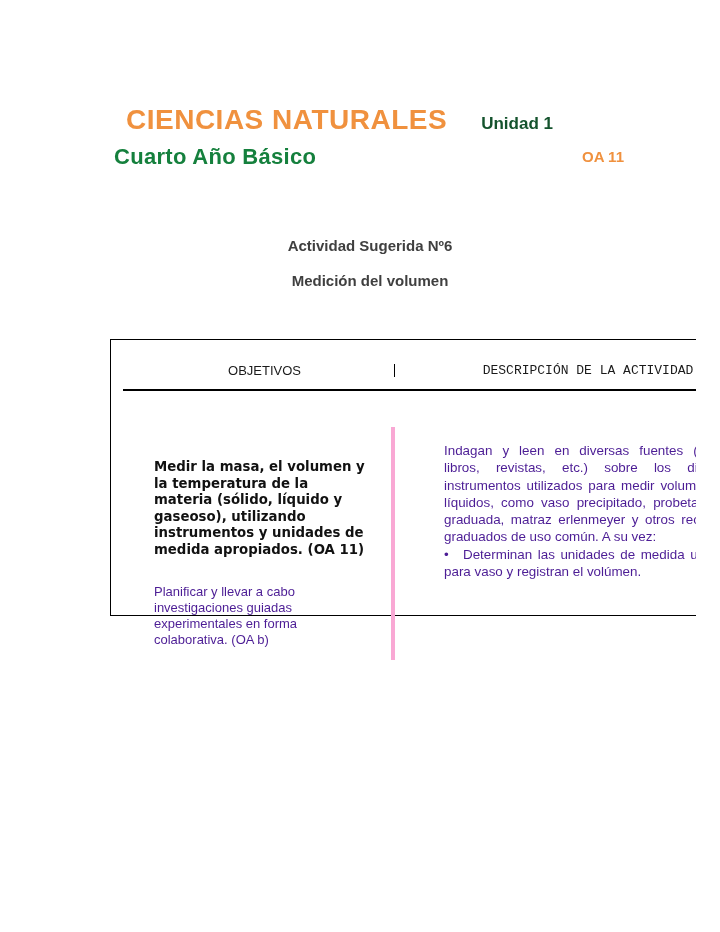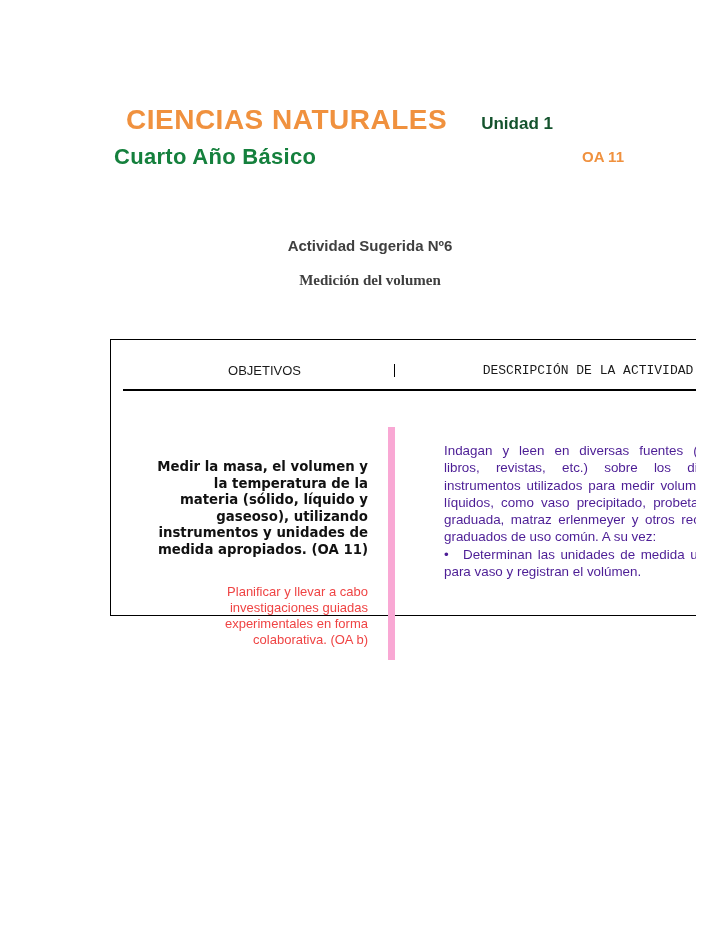--- a/index.html
+++ b/index.html
@@ -34,21 +34,21 @@
     font-size:15px; font-weight:bold; color:#F0913E;
     white-space:nowrap;
   }
   
   .activity-title, .activity-subtitle {
     position:absolute; left:0; width:644px;
     text-align:center; font-weight:bold;
     font-size:15px; color:#3F3F3F;
   }
   .activity-title { top:189px; }
-  .activity-subtitle { top:224px;font-family:Liberation Serif, serif; }
+  .activity-subtitle { top:224px; }
   
   .activity-table {
     position:absolute; left:62px; top:291px;
     width:672px; height:277px;
     border:1px solid #000;
     display:flex; flex-direction:column;
     background:#fff;
   }
   .table-header-row {
     display:flex; flex:0 0 19px;
@@ -56,33 +56,32 @@
   }
   .th {
     font-size:13px; color:#1a1a1a;
     display:flex; align-items:center; justify-content:center;
     line-height:1;
   }
   .th-objectives { width:260px; border-right:1px solid #000; }
   .th-description { flex:1;font-family:Liberation Mono, monospace; }
   .table-body-row { display:flex; flex:1; }
   .cell-objectives {
-    width:260px; border-right:7px solid #f9a8d4;
+    width:260px; border-right:4px solid #f9a8d4;
     padding:20px 8px 0 7px;
-    text-align:right;
   }
   .objective-primary {
     font-family:"DejaVu Sans", sans-serif;
     font-size:13.3px; line-height:16.5px;
     font-weight:bold; color:#111111;
   }
   .objective-secondary {
     margin-top:26px;
     font-size:13px; line-height:16px;
-    color:#ef4444;
+    color:#4c1d95;
   }
   .cell-description {
     flex:1; padding:15px 11px 0 25px;
     font-size:13.4px; line-height:17.3px; color:#4c1d95;
   }
   .cell-description p { text-align:justify; margin:0; }
   .bullet-item::before {
     content:"\2022";
     display:inline-block;
     width:19px;

